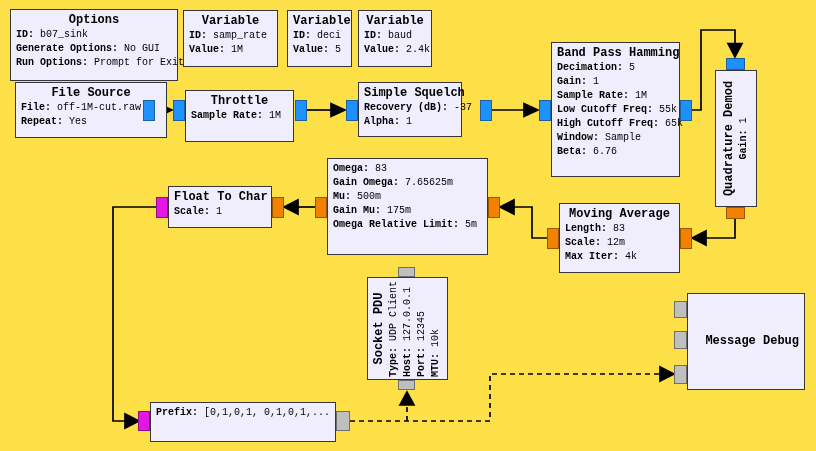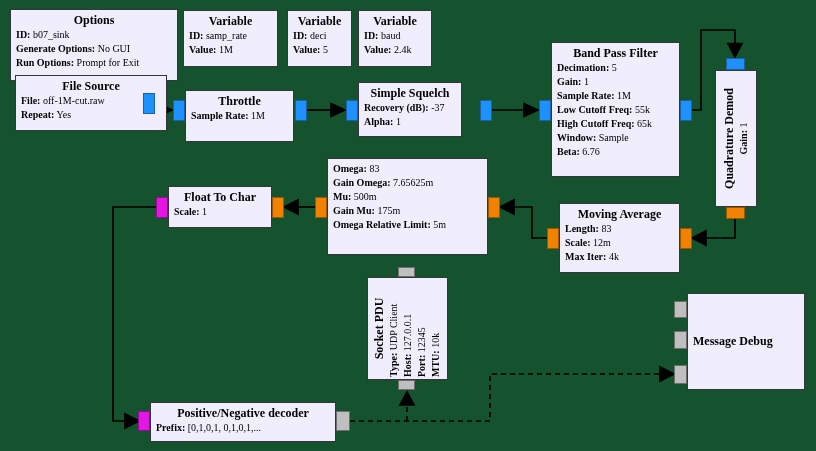--- a/index.html
+++ b/index.html
@@ -1,38 +1,38 @@
 <!DOCTYPE html>
 <html><head>
 <meta charset="utf-8">
 <style>
   html,body { margin:0; padding:0; background:#ffffff; }
   .canvas {
-    position:relative; width:816px; height:451px; background:#14532d;
-    font-family:Liberation Serif, serif; overflow:hidden;
+    position:relative; width:816px; height:451px; background:#fde047;
+    font-family:Liberation Mono, monospace; overflow:hidden;
   }
   .block {
     position:absolute; background:#f0edfc; border:1px solid #35353b;
     box-sizing:border-box; padding:3px 5px; z-index:2;
   }
   .btitle { font-weight:bold; font-size:12px; line-height:15px; text-align:center; white-space:nowrap; color:#000; }
   .p { font-size:10px; line-height:14px; white-space:nowrap; color:#000; }
   .p b { font-weight:bold; }
   .port { position:absolute; box-sizing:border-box; z-index:3; }
   .port-complex { background:#1e90ff; border:1px solid #19629f; }
   .port-float   { background:#f08200; border:1px solid #9c5500; }
   .port-byte    { background:#e316e3; border:1px solid #8f0e8f; }
   .port-msg     { background:#bfbfbf; border:1px solid #6e6e6e; }
   .vblock { padding:0; }
   .vinner {
     position:absolute; left:0; top:0; transform-origin:top left;
     display:flex; flex-direction:column; justify-content:center; box-sizing:border-box;
   }
   .vinner .btitle { margin-bottom:0; }
-  .center-title { display:flex; align-items:center; justify-content:flex-start; }
+  .center-title { display:flex; align-items:center; justify-content:flex-end; }
   svg.wires { position:absolute; left:0; top:0; z-index:1; }
   svg.wires * { vector-effect:non-scaling-stroke; }
 </style>
 </head>
 <body>
 
 <div class="canvas">
 
   <svg class="wires" width="816" height="451">
     <g stroke="#000000" stroke-width="1.7" fill="none">
@@ -97,21 +97,21 @@
     <div class="p"><b>ID:</b> <span>deci</span></div>
     <div class="p"><b>Value:</b> <span>5</span></div>
   </div>
 
   <div class="block" style="left:358px;top:10px;width:74px;height:57px">
     <div class="btitle">Variable</div>
     <div class="p"><b>ID:</b> <span>baud</span></div>
     <div class="p"><b>Value:</b> <span>2.4k</span></div>
   </div>
 
-  <div class="block" style="left:15px;top:75px;width:152px;height:56px">
+  <div class="block" style="left:15px;top:82px;width:152px;height:56px">
     <div class="btitle">File Source</div>
     <div class="p"><b>File:</b> <span>off-1M-cut.raw</span></div>
     <div class="p"><b>Repeat:</b> <span>Yes</span></div>
     <div class="port port-complex" style="left:127px;top:17px;width:12px;height:21px"></div>
   </div>
 
   <div class="block" style="left:185px;top:90px;width:109px;height:52px">
     <div class="btitle">Throttle</div>
     <div class="p"><b>Sample Rate:</b> <span>1M</span></div>
     <div class="port port-complex" style="left:-13px;top:9px;width:12px;height:21px"></div>
@@ -120,21 +120,21 @@
 
   <div class="block" style="left:358px;top:82px;width:104px;height:55px">
     <div class="btitle">Simple Squelch</div>
     <div class="p"><b>Recovery (dB):</b> <span>-37</span></div>
     <div class="p"><b>Alpha:</b> <span>1</span></div>
     <div class="port port-complex" style="left:-13px;top:17px;width:12px;height:21px"></div>
     <div class="port port-complex" style="left:121px;top:17px;width:12px;height:21px"></div>
   </div>
 
   <div class="block" style="left:551px;top:42px;width:129px;height:135px">
-    <div class="btitle">Band Pass Filter</div>
+    <div class="btitle">Band Pass Hamming</div>
     <div class="p"><b>Decimation:</b> <span>5</span></div>
     <div class="p"><b>Gain:</b> <span>1</span></div>
     <div class="p"><b>Sample Rate:</b> <span>1M</span></div>
     <div class="p"><b>Low Cutoff Freq:</b> <span>55k</span></div>
     <div class="p"><b>High Cutoff Freq:</b> <span>65k</span></div>
     <div class="p"><b>Window:</b> <span>Sample</span></div>
     <div class="p"><b>Beta:</b> <span>6.76</span></div>
     <div class="port port-complex" style="left:-13px;top:57px;width:12px;height:21px"></div>
     <div class="port port-complex" style="left:128px;top:57px;width:12px;height:21px"></div>
   </div>
@@ -180,21 +180,20 @@
       <div class="p"><b>Type:</b> <span>UDP Client</span></div>
       <div class="p"><b>Host:</b> <span>127.0.0.1</span></div>
       <div class="p"><b>Port:</b> <span>12345</span></div>
       <div class="p"><b>MTU:</b> <span>10k</span></div>
     </div>
     <div class="port port-msg" style="left:30px;top:-11px;width:17px;height:10px"></div>
     <div class="port port-msg" style="left:30px;top:102px;width:17px;height:10px"></div>
   </div>
 
   <div class="block" style="left:150px;top:402px;width:186px;height:40px">
-    <div class="btitle">Positive/Negative decoder</div>
     <div class="p"><b>Prefix:</b> <span>[0,1,0,1, 0,1,0,1,...</span></div>
     <div class="port port-byte" style="left:-13px;top:8px;width:12px;height:20px"></div>
     <div class="port port-msg" style="left:185px;top:8px;width:14px;height:20px"></div>
   </div>
 
   <div class="block center-title" style="left:687px;top:293px;width:118px;height:97px">
     <div class="btitle">Message Debug</div>
     <div class="port port-msg" style="left:-14px;top:7px;width:13px;height:17px"></div>
     <div class="port port-msg" style="left:-14px;top:37px;width:13px;height:18px"></div>
     <div class="port port-msg" style="left:-14px;top:71px;width:13px;height:19px"></div>

